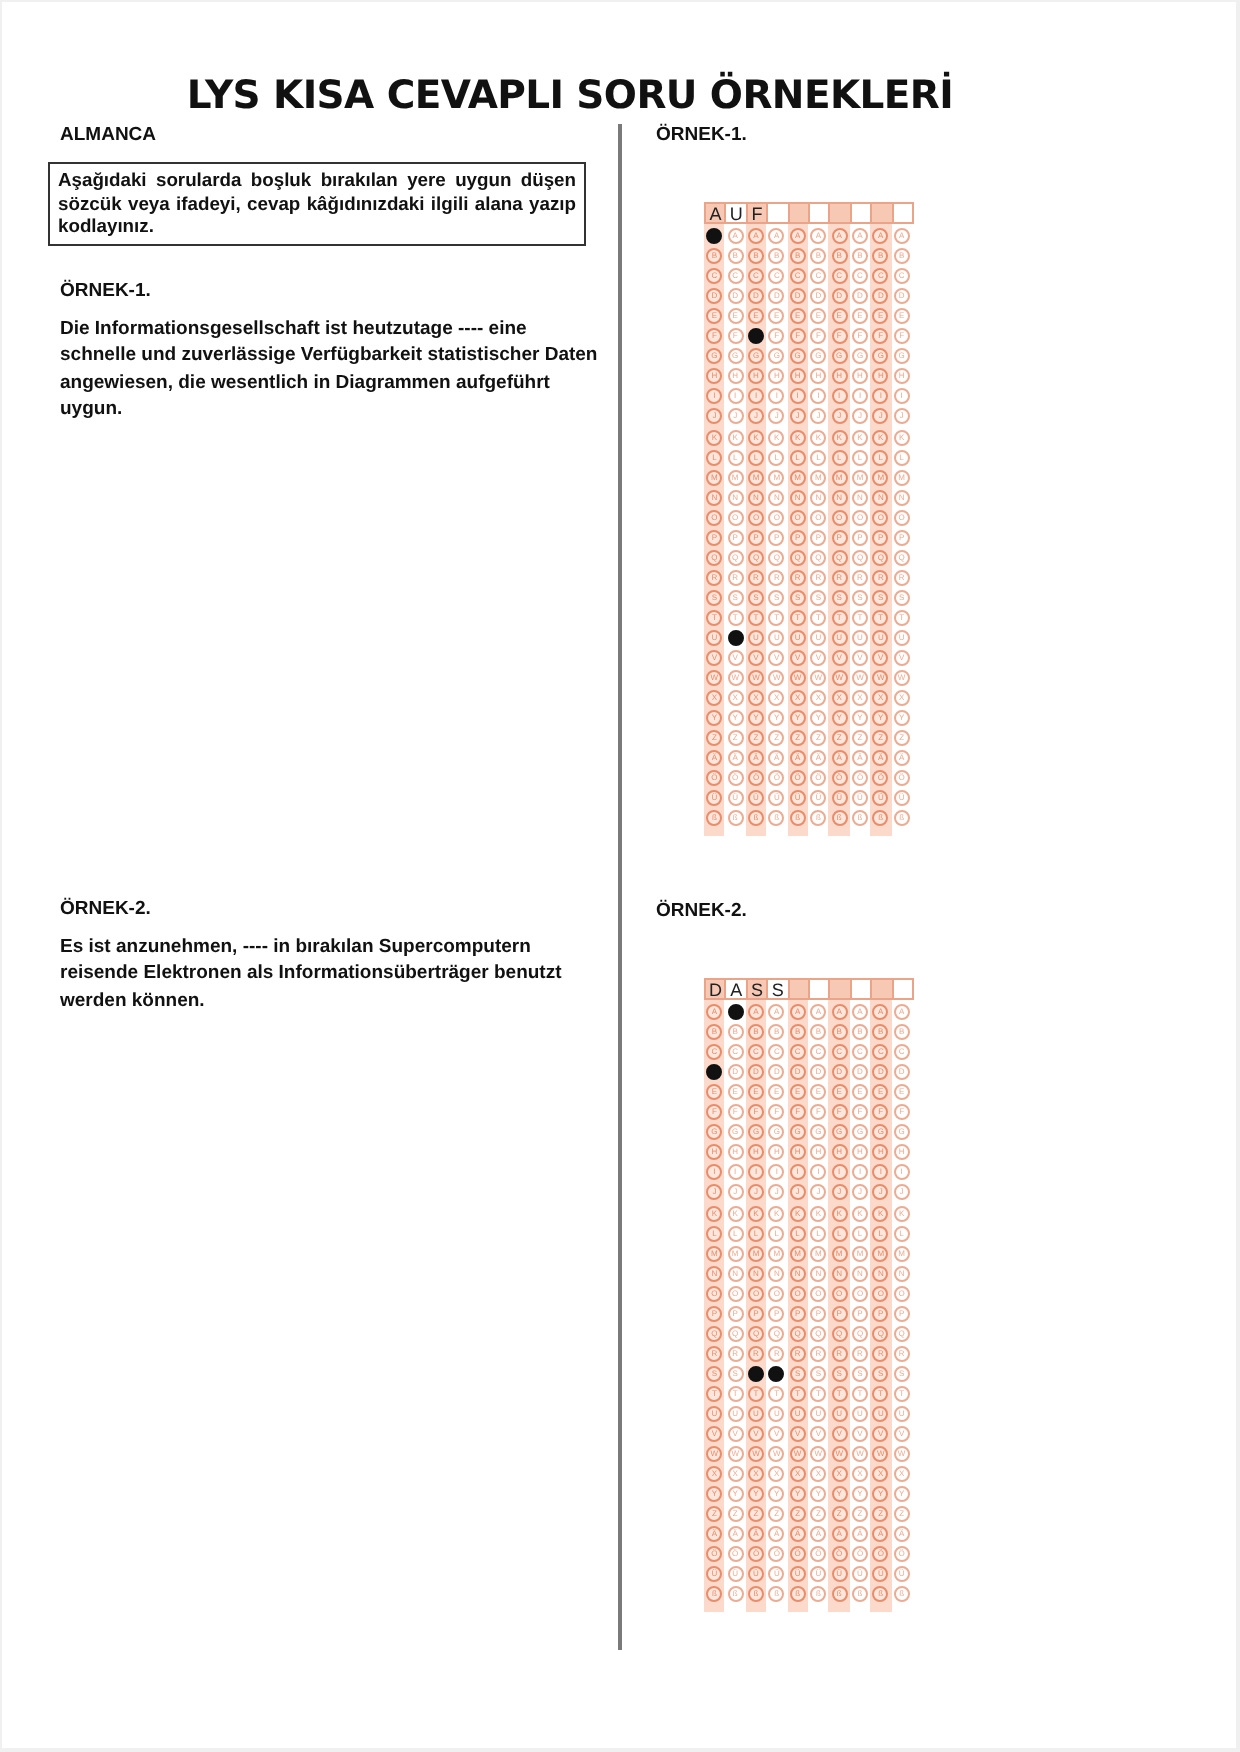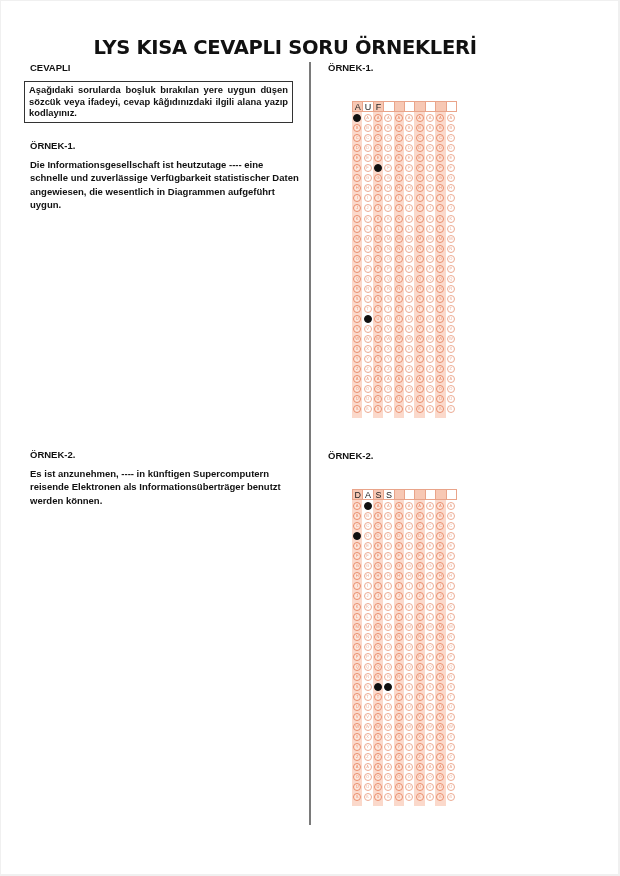--- a/index.html
+++ b/index.html
@@ -18,28 +18,28 @@
   .bub { position:absolute; width:8px; height:8px; border-radius:50%; box-sizing:border-box; font-size:4px; line-height:6px; text-align:center; overflow:hidden; }
   .bub.s { border:1px solid #e98c6a; color:#e98c6a; background:#fde6dc; }
   .bub.p { border:1px solid #ecab93; color:#ecab93; background:#fff; }
   .bub.f { background:#111; border:1px solid #111; color:transparent; }
 </style>
 </head>
 <body>
 
 <div class="page"></div>
 <div class="title">LYS KISA CEVAPLI SORU ÖRNEKLERİ</div>
-<div class="label" style="left:30px;top:62px;">CEVAPLI</div>
+<div class="label" style="left:30px;top:62px;">ALMANCA</div>
 <div class="instr">Aşağıdaki sorularda boşluk bırakılan yere uygun düşen sözcük veya ifadeyi, cevap kâğıdınızdaki ilgili alana yazıp kodlayınız.</div>
 
 <div class="label" style="left:30px;top:140px;">ÖRNEK-1.</div>
 <div class="para" style="top:158px;">Die Informationsgesellschaft ist heutzutage ---- eine schnelle und zuverlässige Verfügbarkeit statistischer Daten angewiesen, die wesentlich in Diagrammen aufgeführt uygun.</div>
 
 <div class="label" style="left:30px;top:449px;">ÖRNEK-2.</div>
-<div class="para" style="top:467px;">Es ist anzunehmen, ---- in künftigen Supercomputern reisende Elektronen als Informationsüberträger benutzt werden können.</div>
+<div class="para" style="top:467px;">Es ist anzunehmen, ---- in bırakılan Supercomputern reisende Elektronen als Informationsüberträger benutzt werden können.</div>
 
 <div class="divider"></div>
 
 <div class="label" style="left:328px;top:62px;">ÖRNEK-1.</div>
 <div class="label" style="left:328px;top:450px;">ÖRNEK-2.</div>
 
 <div class="grid" id="grid0" style="top:101px;">
     <div class="colbg" style="left: 0px; top: 11px; width: 10.4px; height: 305.5px;"></div>
     <div class="colbg" style="left: 20.8px; top: 11px; width: 10.4px; height: 305.5px;"></div>
     <div class="colbg" style="left: 41.6px; top: 11px; width: 10.4px; height: 305.5px;"></div>

